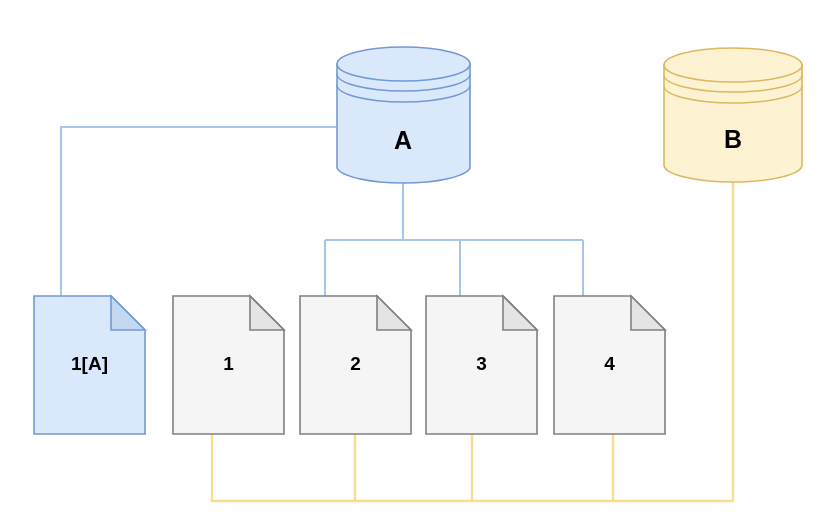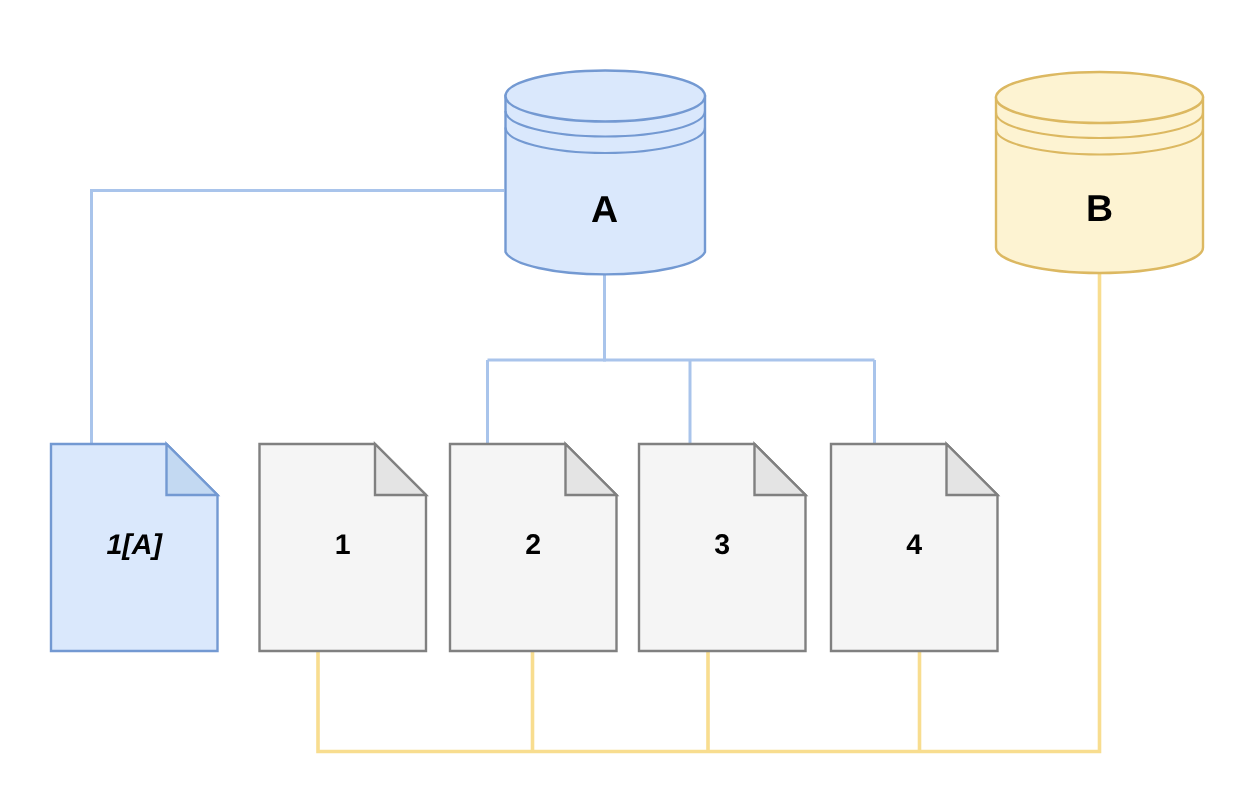--- a/index.html
+++ b/index.html
@@ -115,21 +115,21 @@
         <path d="M 664 75 A 69 17 0 0 0 802 75" fill="none" stroke="#dcb861" stroke-width="1.4"></path>
         <path d="M 664 86 A 69 17 0 0 0 802 86" fill="none" stroke="#dcb861" stroke-width="1.4"></path>
       </g>
     </g>
   </svg>
 
   <div class="node-label db-label" style="left:353px; top:128px; width:100px;">A</div>
 
   <div class="node-label db-label" style="left:683px; top:127px; width:100px;">B</div>
 
-  <div class="node-label doc-label" style="left:34px; top:354px; width:111px;font-style:italic;">1[A]</div>
+  <div class="node-label doc-label" style="left:34px; top:354px; width:111px;">1[A]</div>
 
   <div class="node-label doc-label" style="left:173px; top:354px; width:111px;">1</div>
 
   <div class="node-label doc-label" style="left:300px; top:354px; width:111px;">2</div>
 
   <div class="node-label doc-label" style="left:426px; top:354px; width:111px;">3</div>
 
   <div class="node-label doc-label" style="left:554px; top:354px; width:111px;">4</div>
 
 </div>

